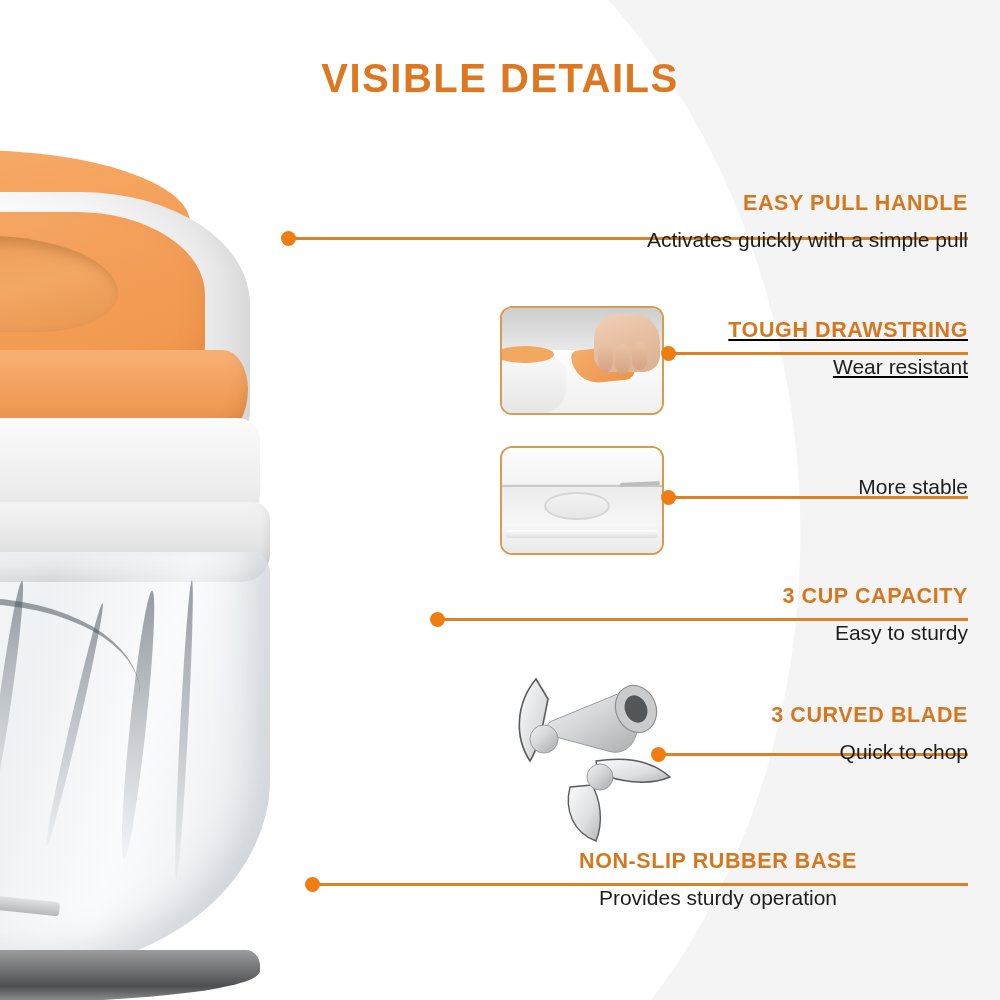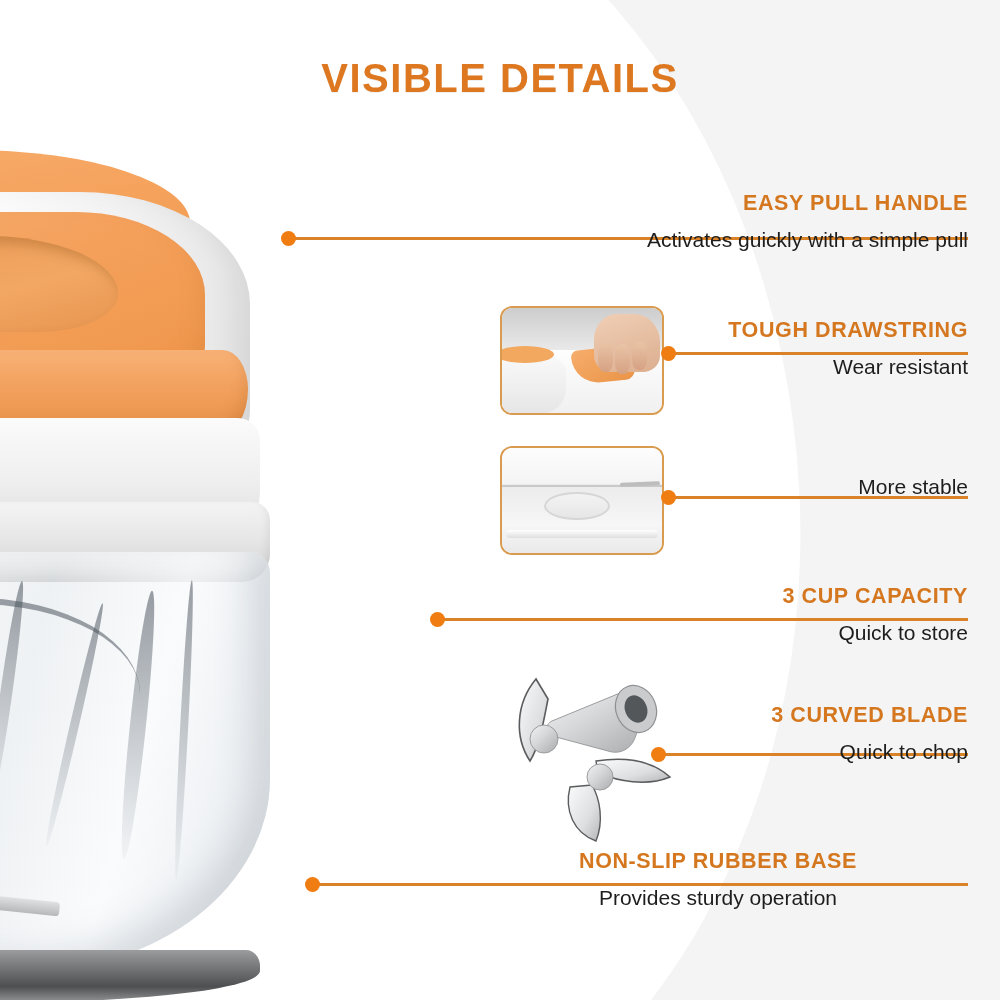--- a/index.html
+++ b/index.html
@@ -253,35 +253,35 @@
 
   <div class="leader" style="left:312px;top:883px;width:656px;"></div>
   <div class="dot" style="left:305px;top:877px;"></div>
 
   <div class="callout" style="left:468px;top:192px;width:500px;">
     <div class="c-title">EASY PULL HANDLE</div>
     <div class="c-rule" style="width:0px;"></div>
     <div class="c-sub">Activates guickly with a simple pull</div>
   </div>
 
-  <div class="callout" style="left:468px;top:319px;width:500px;">
+  <div class="callout" style="left:468px;top:319px;width:500px;text-decoration:underline;">
     <div class="c-title">TOUGH DRAWSTRING</div>
     <div class="c-rule" style="width:0px;"></div>
     <div class="c-sub">Wear resistant</div>
   </div>
 
   <div class="callout" style="left:468px;top:463px;width:500px;">
     <div class="c-rule" style="width:0px;"></div>
     <div class="c-sub">More stable</div>
   </div>
 
   <div class="callout" style="left:468px;top:585px;width:500px;">
     <div class="c-title">3 CUP CAPACITY</div>
     <div class="c-rule" style="width:0px;"></div>
-    <div class="c-sub">Quick to store</div>
+    <div class="c-sub">Easy to sturdy</div>
   </div>
 
   <div class="callout" style="left:468px;top:704px;width:500px;">
     <div class="c-title">3 CURVED BLADE</div>
     <div class="c-rule" style="width:0px;"></div>
     <div class="c-sub">Quick to chop</div>
   </div>
 
   <div class="callout" style="left:468px;top:850px;width:500px;text-align:center;">
     <div class="c-title">NON-SLIP RUBBER BASE</div>

